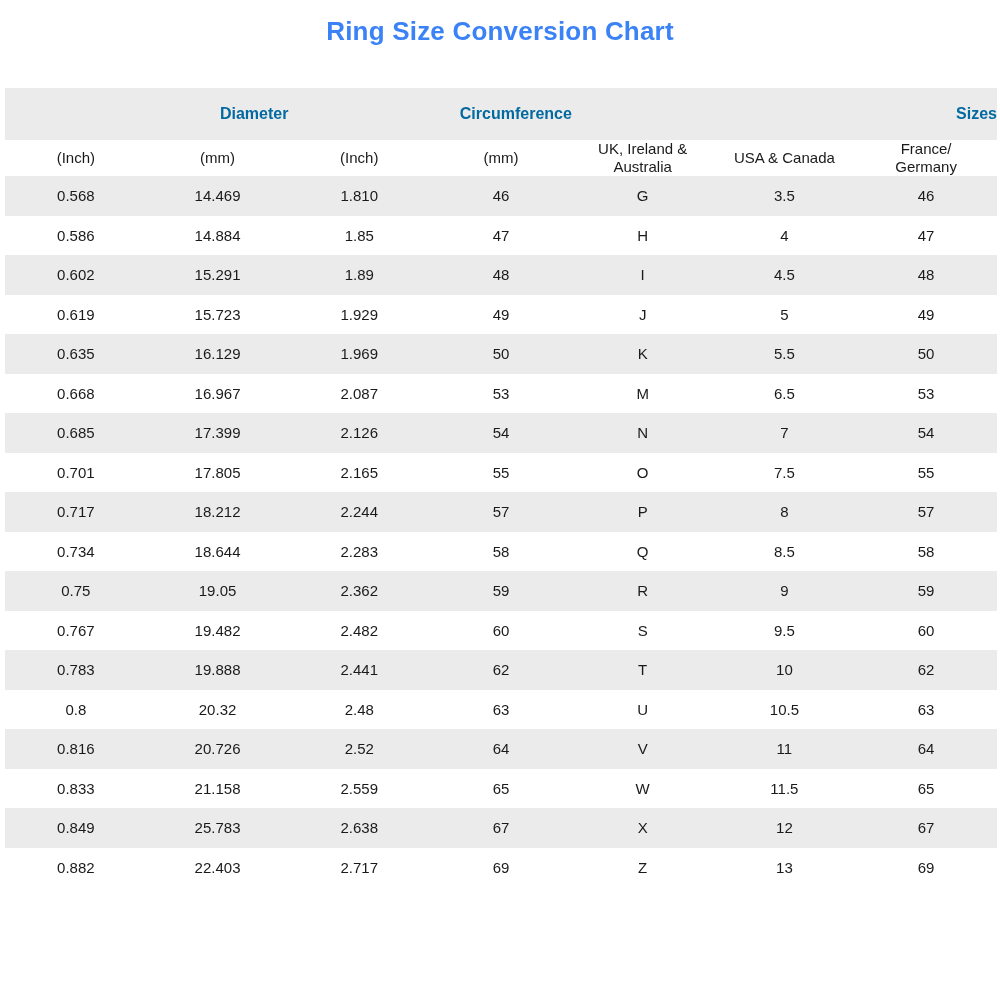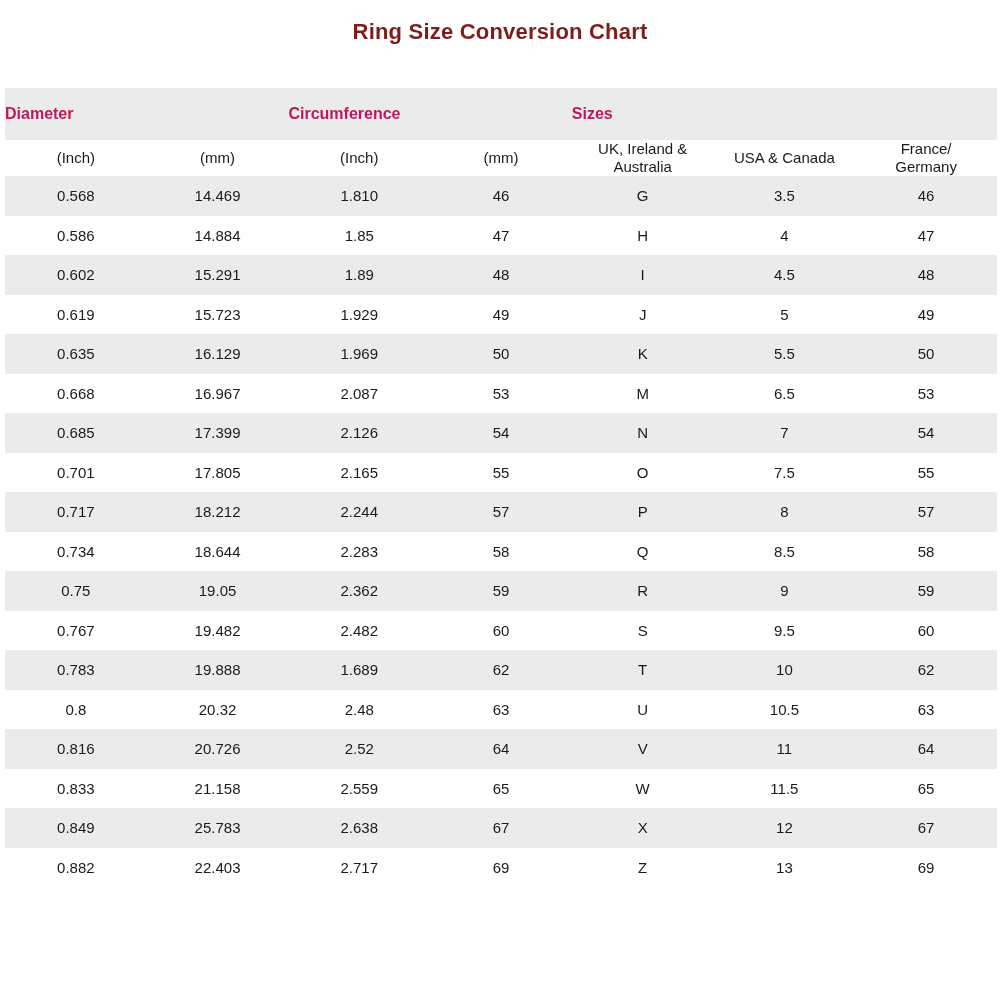--- a/index.html
+++ b/index.html
@@ -8,42 +8,42 @@
     background: #ffffff;
     width: 1000px;
     height: 1000px;
     font-family: "Liberation Sans", sans-serif;
     color: #1a1a1a;
     -webkit-font-smoothing: antialiased;
   }
   .page-title {
     margin: 20px 0 0 0;
     text-align: center;
-    font-size: 22px;
+    font-size: 26px;
     line-height: 23px;
     font-weight: bold;
-    color: #7f1d1d;
+    color: #3b82f6;
     letter-spacing: 0.2px;
   }
   table.conversion-table {
     border-collapse: collapse;
     table-layout: fixed;
     width: 992px;
     margin: 45px 3px 0 5px;
   }
   table.conversion-table col { width: 141.7px; }
   thead tr.group-header-row {
     background: #ebebeb;
     height: 52px;
   }
   thead tr.group-header-row th {
     font-size: 16px;
     font-weight: bold;
-    color: #be185d;
-    text-align: left;
+    color: #0369a1;
+    text-align: right;
     vertical-align: middle;
     padding: 0;
   }
   thead tr.sub-header-row {
     background: #ffffff;
     height: 32px;
   }
   thead tr.sub-header-row th {
     font-size: 15px;
     font-weight: normal;
@@ -203,21 +203,21 @@
         <td>19.482</td>
         <td>2.482</td>
         <td>60</td>
         <td>S</td>
         <td>9.5</td>
         <td>60</td>
       </tr>
       <tr>
         <td>0.783</td>
         <td>19.888</td>
-        <td>1.689</td>
+        <td>2.441</td>
         <td>62</td>
         <td>T</td>
         <td>10</td>
         <td>62</td>
       </tr>
       <tr>
         <td>0.8</td>
         <td>20.32</td>
         <td>2.48</td>
         <td>63</td>

